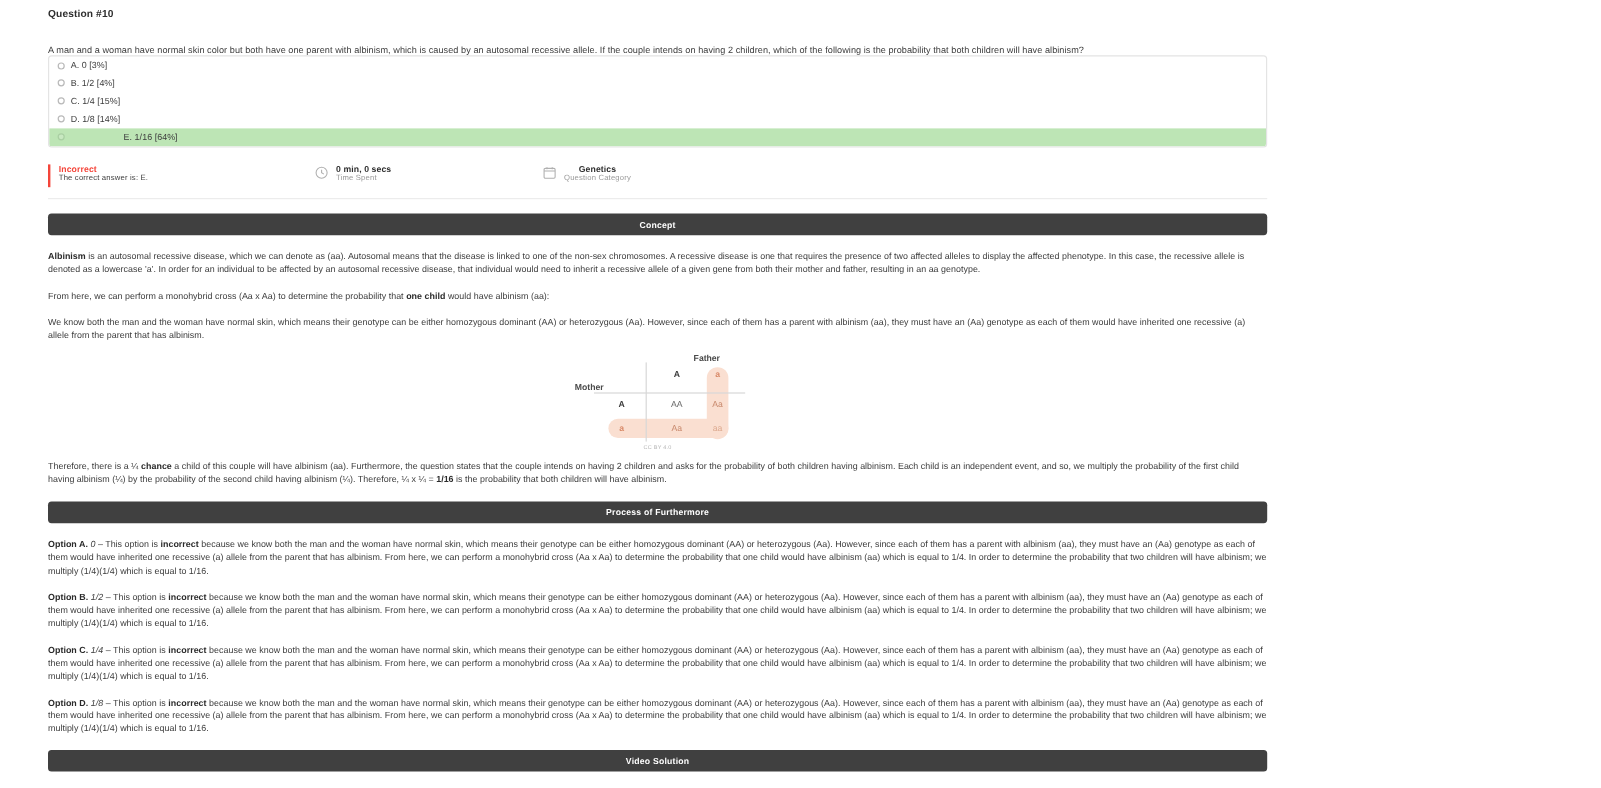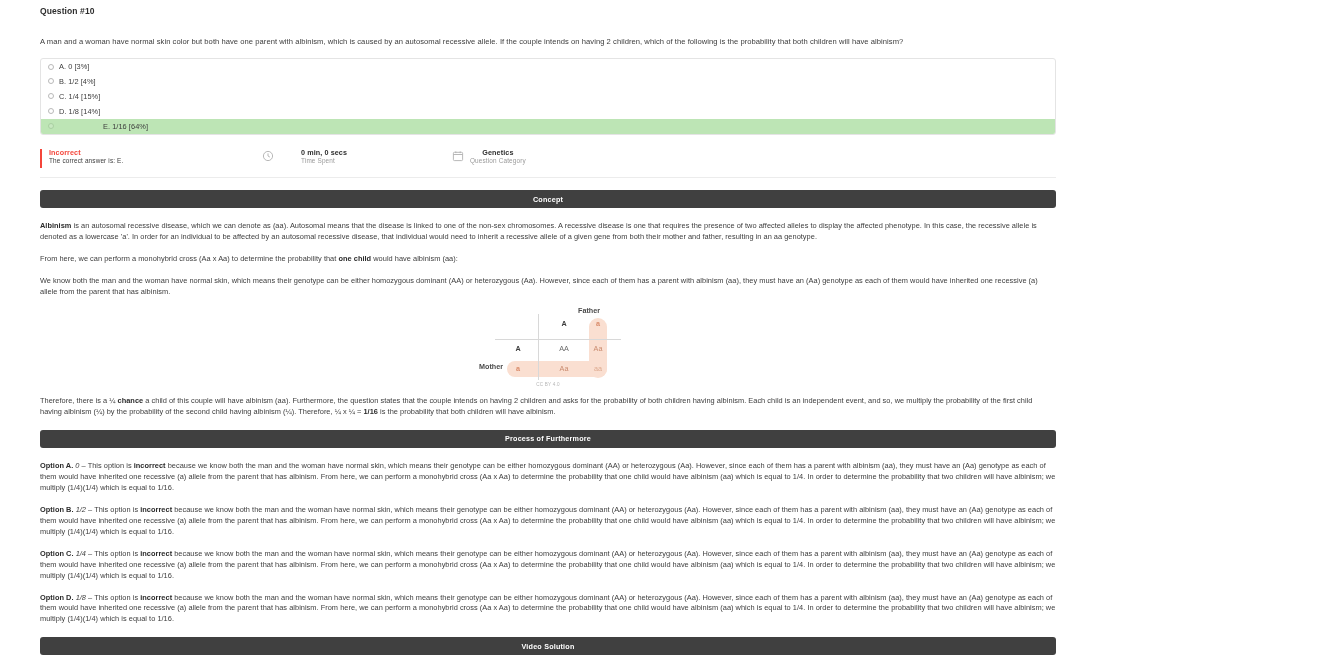--- a/index.html
+++ b/index.html
@@ -33,21 +33,21 @@
   .q-stem {
     font-size: 7.6px;
     color: #3c3c3c;
     margin-top: 21px;
     line-height: 1.2;
     letter-spacing: .05px;
   }
 
   
   .options {
-    margin-top: 12px;
+    margin-top: 0;
     border: 1px solid #e4e4e4;
     border-radius: 3px;
     background: #fff;
     overflow: hidden;
   }
   .option-row {
     display: flex;
     align-items: center;
     height: 14.9px;
     padding-left: 7px;
@@ -81,21 +81,21 @@
     display: flex;
     align-items: flex-start;
     position: relative;
   }
   .stat {
     display: flex;
     align-items: flex-start;
   }
   .stat-0 { width: 222px; padding-left: 9px; position: relative; }
   .stat-1 { width: 200px; }
-  .stat-2 { width: 190px; gap: 21px; }
+  .stat-2 { width: 190px; }
   .stat-3 { width: 200px; text-align: center; }
   .redbar {
     position: absolute;
     left: 0; top: 1px;
     width: 2px; height: 19px;
     background: #f4453a;
   }
   .stat-title {
     font-size: 7.2px;
     font-weight: bold;
@@ -159,21 +159,21 @@
     position: absolute;
     left: 102px; top: 0;
     width: 56px;
     text-align: center;
     font-weight: bold;
     font-size: 7.2px;
     color: #4a4a4a;
   }
   .pn-mother {
     position: absolute;
-    left: 0; top: 56px;
+    left: 0; top: 24px;
     width: 44px;
     text-align: right;
     font-weight: bold;
     font-size: 7.2px;
     color: #4a4a4a;
   }
   .pn-hl-col {
     position: absolute;
     left: 130px; top: 12px;
     width: 18px; height: 60px;

